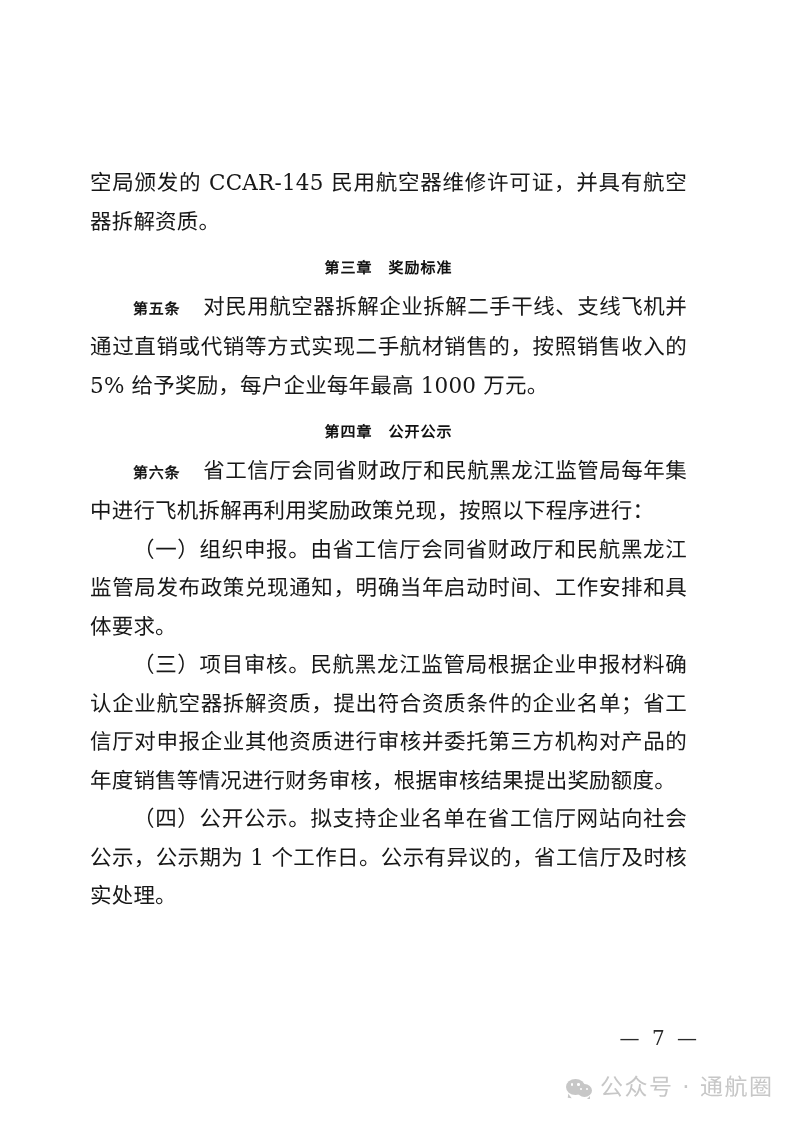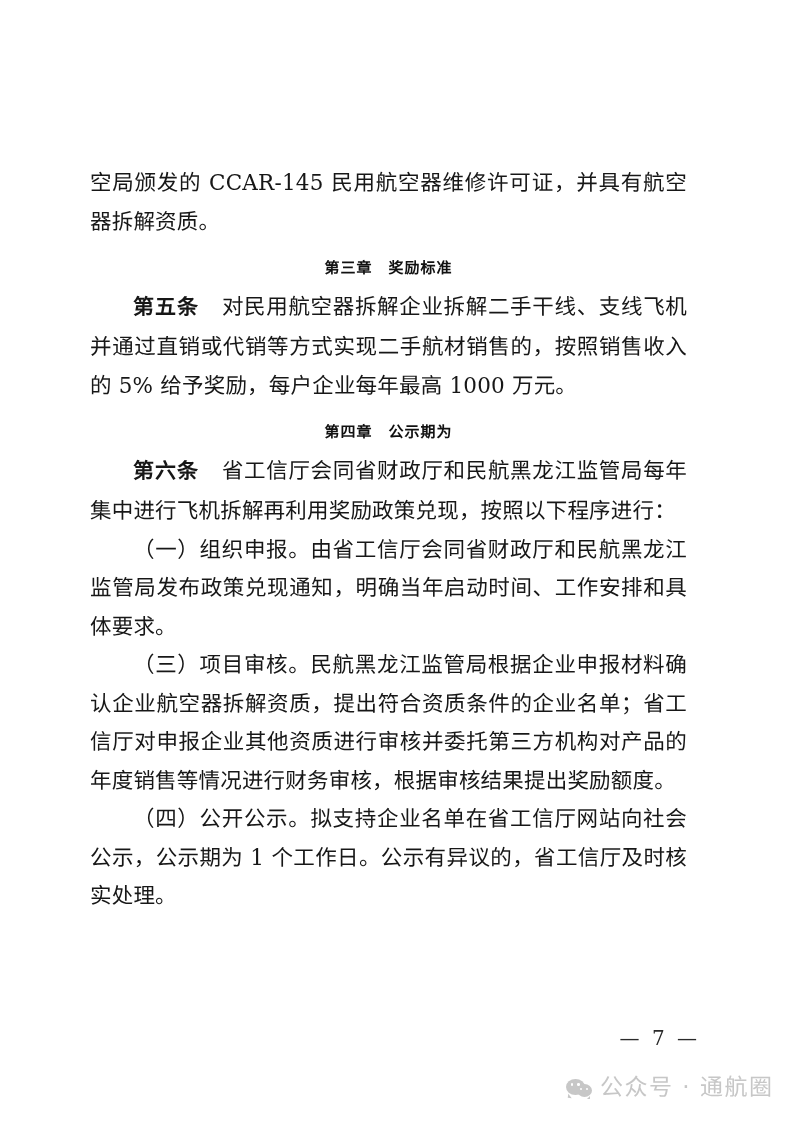--- a/index.html
+++ b/index.html
@@ -46,23 +46,23 @@
   }
   .para.indent {
     text-indent: 2em;
   }
   .para.noindent {
     text-indent: 0;
   }
 
   
   .art-label {
-    font-family: Liberation Mono, monospace;
+    font-family: Liberation Sans, sans-serif;
     font-weight: bold;
-    font-size: 21px;
+    font-size: 15px;
     letter-spacing: 0.5px;
   }
   .gap { display: inline-block; width: 1.05em; }
 
   
   .chapter-heading {
     font-family: "DejaVu Sans", "Liberation Sans", sans-serif;
     font-weight: bold;
     font-size: 15px;
     line-height: 38.5px;
@@ -165,21 +165,21 @@
     <p class="para noindent">空局颁发的 CCAR-145 民用航空器维修许可证，并具有航空器拆解资质。</p>
 
     <div class="spacer-sm"></div>
 
     <h2 class="chapter-heading">第三章　奖励标准</h2>
 
     <p class="para indent"><span class="art-label">第五条</span><span class="gap"></span><span>对民用航空器拆解企业拆解二手干线、支线飞机并通过直销或代销等方式实现二手航材销售的，按照销售收入的 5% 给予奖励，每户企业每年最高 1000 万元。</span></p>
 
     <div class="spacer-sm"></div>
 
-    <h2 class="chapter-heading">第四章　公示期为</h2>
+    <h2 class="chapter-heading">第四章　公开公示</h2>
 
     <p class="para indent"><span class="art-label">第六条</span><span class="gap"></span><span>省工信厅会同省财政厅和民航黑龙江监管局每年集中进行飞机拆解再利用奖励政策兑现，按照以下程序进行：</span></p>
 
     <p class="para indent">（一）组织申报。由省工信厅会同省财政厅和民航黑龙江监管局发布政策兑现通知，明确当年启动时间、工作安排和具体要求。</p>
 
 
     <p class="para indent">（三）项目审核。民航黑龙江监管局根据企业申报材料确认企业航空器拆解资质，提出符合资质条件的企业名单；省工信厅对申报企业其他资质进行审核并委托第三方机构对产品的年度销售等情况进行财务审核，根据审核结果提出奖励额度。</p>
 
     <p class="para indent">（四）公开公示。拟支持企业名单在省工信厅网站向社会公示，公示期为 1 个工作日。公示有异议的，省工信厅及时核实处理。</p>
 

